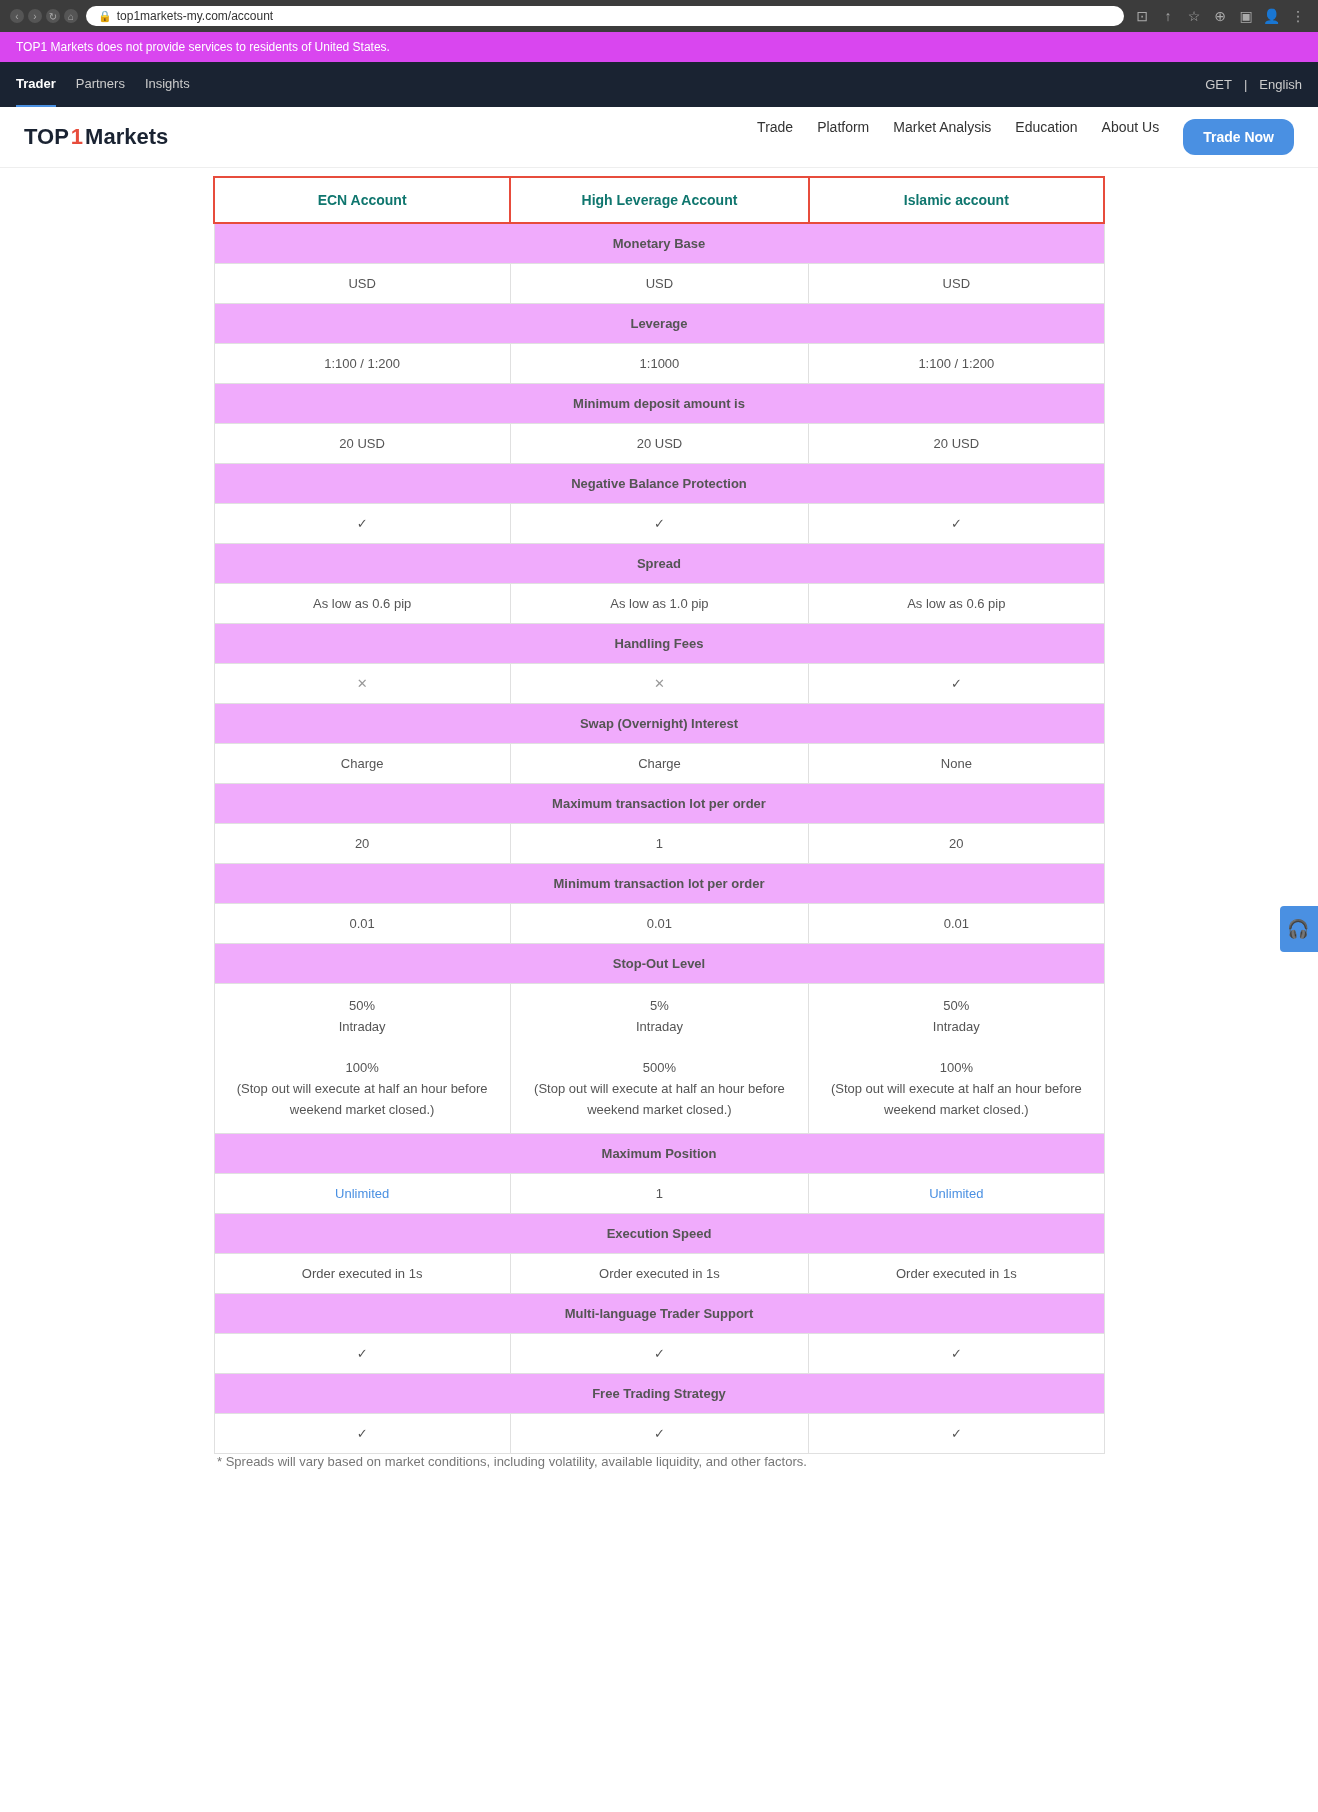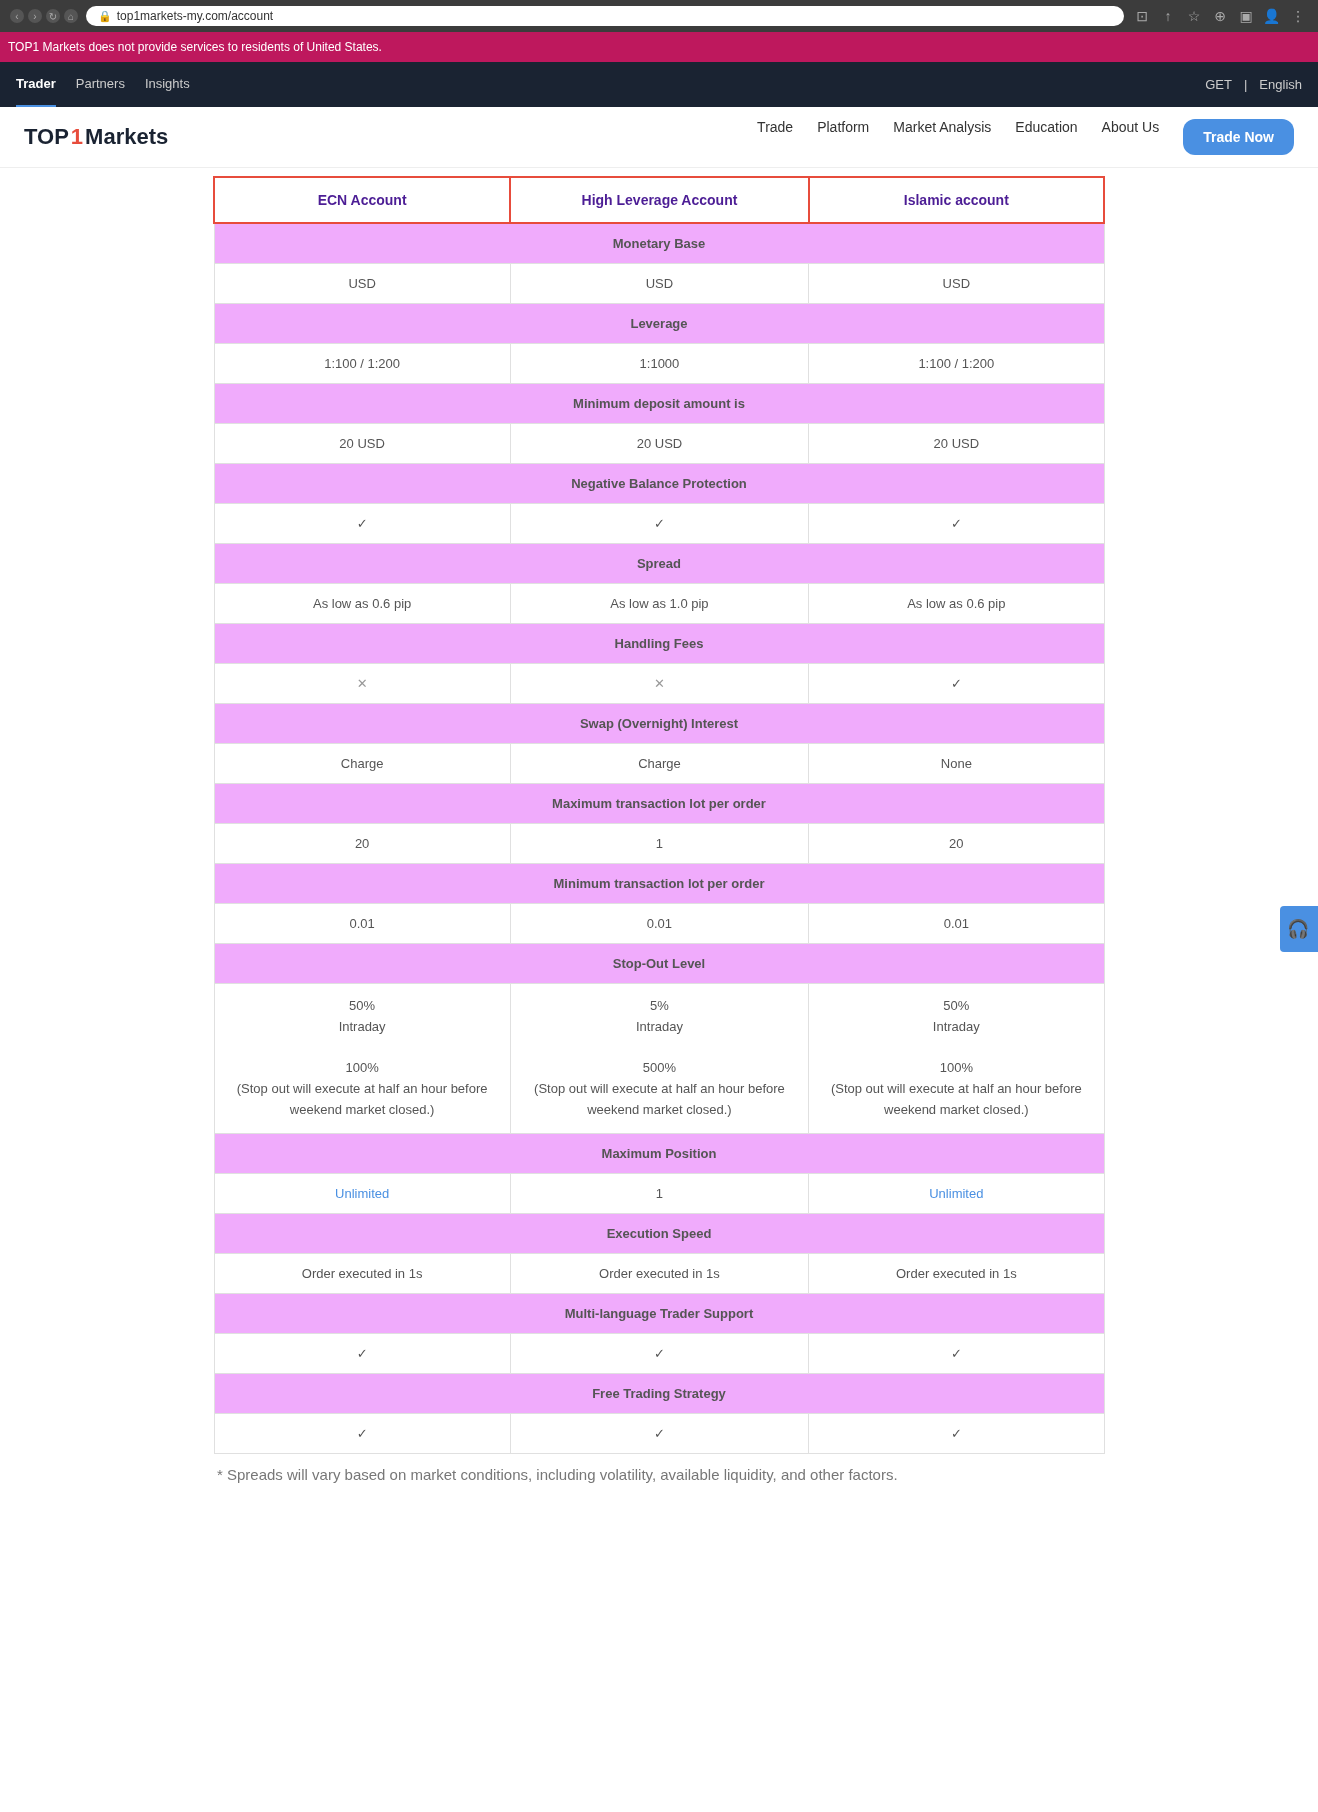--- a/index.html
+++ b/index.html
@@ -28,23 +28,23 @@
     }
     .lock-icon { color: #4caf50; font-size: 11px; }
     .browser-icons { display: flex; gap: 6px; align-items: center; }
     .browser-icon-btn {
       width: 20px; height: 20px; background: transparent; border: none;
       color: #aaa; font-size: 14px; cursor: pointer; display: flex; align-items: center; justify-content: center;
     }
 
     
     .alert-bar {
-      background: #be185d;
+      background: #d946ef;
       color: #fff;
-      padding: 8px 8px;
+      padding: 8px 16px;
       font-size: 12px;
       font-weight: 500;
     }
 
     
     .sub-nav {
       background: #1a2332;
       padding: 0 16px;
       display: flex;
       align-items: center;
@@ -111,21 +111,21 @@
       border: 1px solid #e0e0e0;
       padding: 12px 16px;
       text-align: center;
       vertical-align: middle;
     }
 
     .comparison-table thead tr th {
       background: #fff;
       font-weight: 600;
       font-size: 14px;
-      color: #4c1d95;
+      color: #0f766e;
       padding: 14px 16px;
     }
 
     .header-ecn {
       color: #333;
       border: 2px solid #e74c3c !important;
     }
     .header-high-leverage {
       color: #333;
       border: 2px solid #e74c3c !important;
@@ -147,23 +147,23 @@
       font-size: 13px;
       color: #555;
     }
 
     .stop-out-cell {
       font-size: 12px;
       line-height: 1.6;
     }
 
     .footnote {
-      font-size: 15px;
+      font-size: 13px;
       color: #777;
-      margin-top: 12px;
+      margin-top: 0;
       padding: 0 4px;
     }
 
     
     .chat-button {
       position: fixed;
       right: 0;
       top: 50%;
       background: #4a90e2;
       color: #fff;

